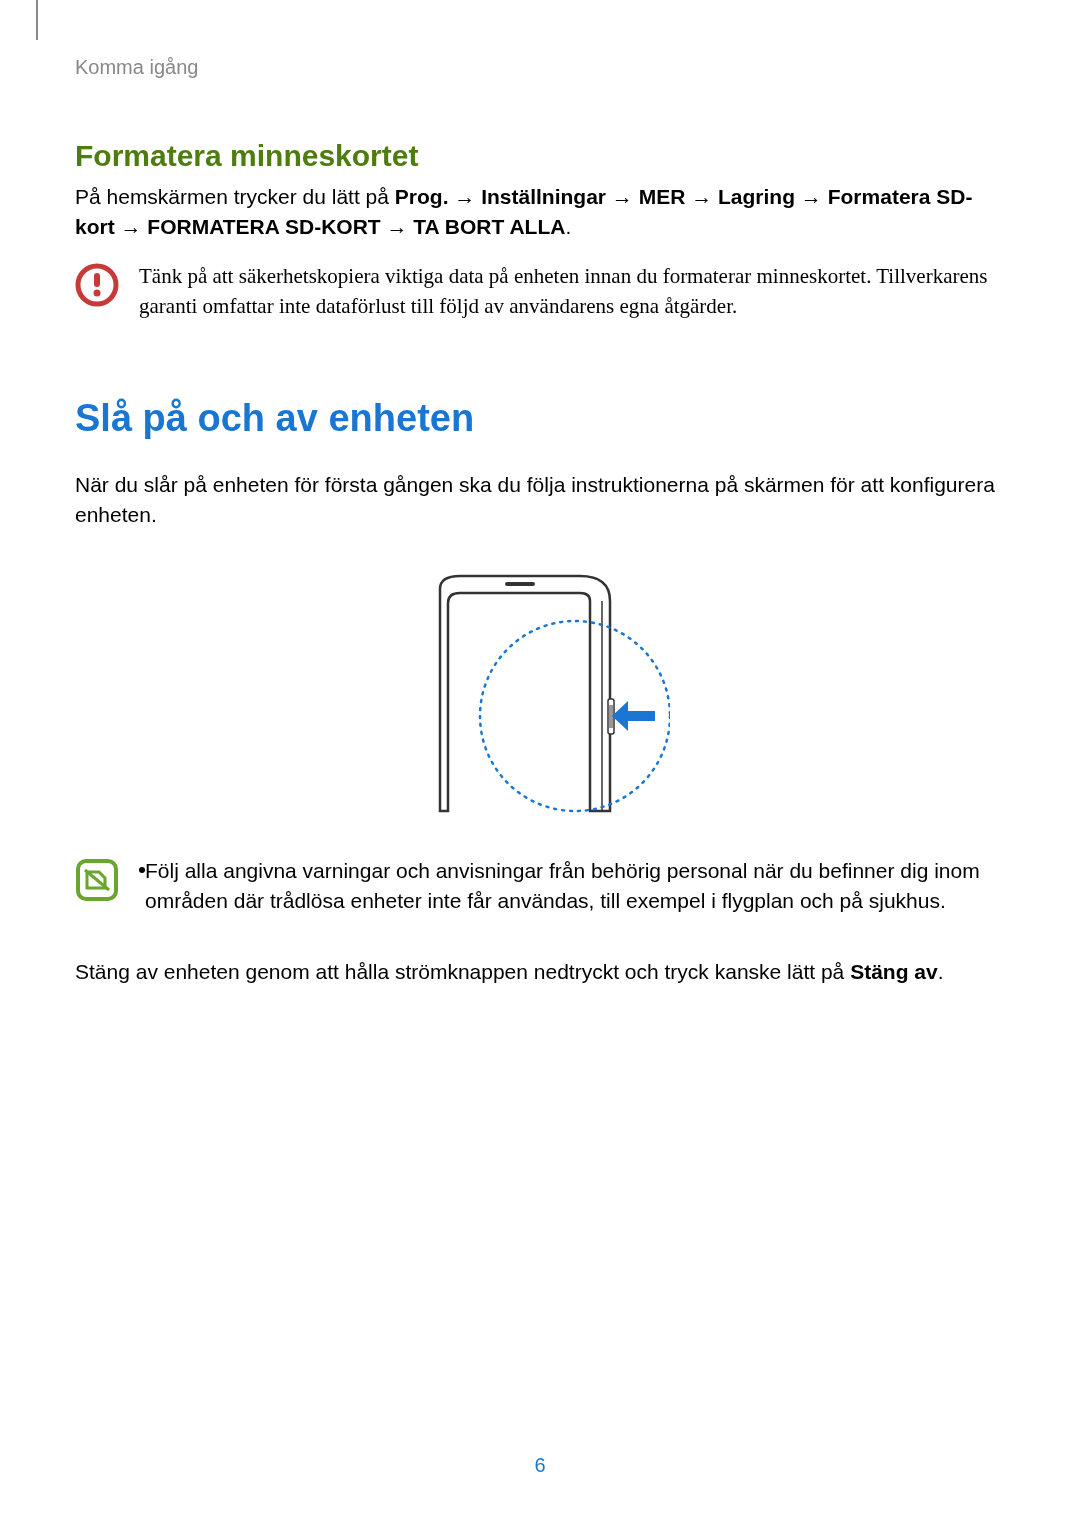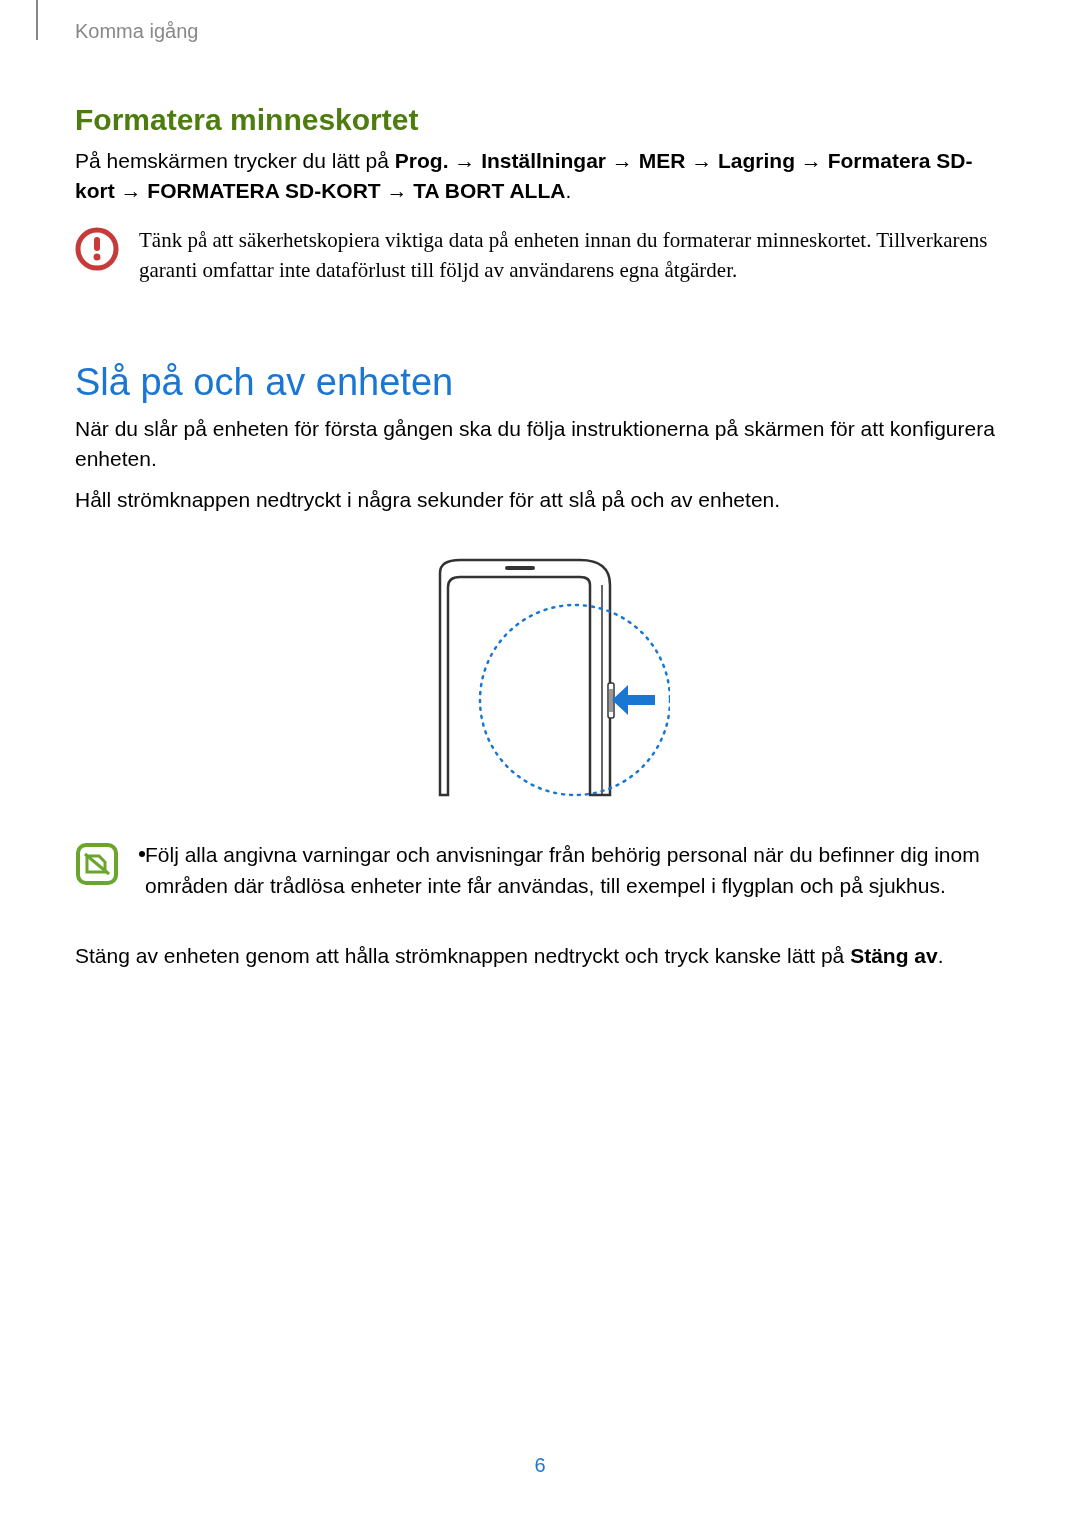--- a/index.html
+++ b/index.html
@@ -17,39 +17,39 @@
     }
     .page-edge {
       position: absolute;
       left: 36px;
       top: 0;
       width: 2px;
       height: 40px;
       background: #888;
     }
     .content {
-      padding: 20px 75px 0 75px;
+      padding: 56px 75px 0 75px;
     }
     .breadcrumb {
       font-size: 20px;
       color: #888;
       margin-bottom: 60px;
       font-weight: 400;
     }
     .h2-teal {
       font-size: 30px;
       font-weight: 700;
       color: #4d7c0f;
       margin-bottom: 9px;
     }
     .h1-blue {
       font-size: 38px;
-      font-weight: 400;
+      font-weight: 700;
       color: #1976d2;
-      margin-bottom: 10px;
+      margin-bottom: 30px;
       margin-top: 75px;
     }
     .body-text {
       font-size: 21px;
       line-height: 1.45;
       color: #000;
       margin-bottom: 10px;
     }
     .body-text b {
       font-weight: 700;
@@ -137,21 +137,20 @@
         <circle cx="22" cy="22" r="19" fill="none" stroke="#c73a3a" stroke-width="5"></circle>
         <rect x="19" y="10" width="6" height="14" rx="3" fill="#c73a3a"></rect>
         <circle cx="22" cy="30" r="3.5" fill="#c73a3a"></circle>
       </svg>
     </div>
     <div class="note-text">Tänk på att säkerhetskopiera viktiga data på enheten innan du formaterar minneskortet. Tillverkarens garanti omfattar inte dataförlust till följd av användarens egna åtgärder.</div>
   </div>
 
   <h1 class="h1-blue">Slå på och av enheten</h1>
   <p class="body-text">När du slår på enheten för första gången ska du följa instruktionerna på skärmen för att konfigurera enheten.</p>
-  <p class="body-text">Håll strömknappen nedtryckt i några sekunder för att slå på och av enheten.</p>
 
   <div class="illustration">
     <svg width="260" height="250" viewBox="0 0 260 250">
 
       <path d="M 30 18 Q 30 5 50 5 L 170 5 Q 200 5 200 30 L 200 240 L 180 240 L 180 30 Q 180 22 170 22 L 50 22 Q 38 22 38 32 L 38 240 L 30 240 Z" fill="none" stroke="#333" stroke-width="2.5"></path>
       <line x1="180" y1="30" x2="180" y2="240" stroke="#333" stroke-width="2"></line>
       <line x1="192" y1="30" x2="192" y2="240" stroke="#333" stroke-width="1.5"></line>
 
       <rect x="95" y="11" width="30" height="4" rx="2" fill="#333"></rect>
 

